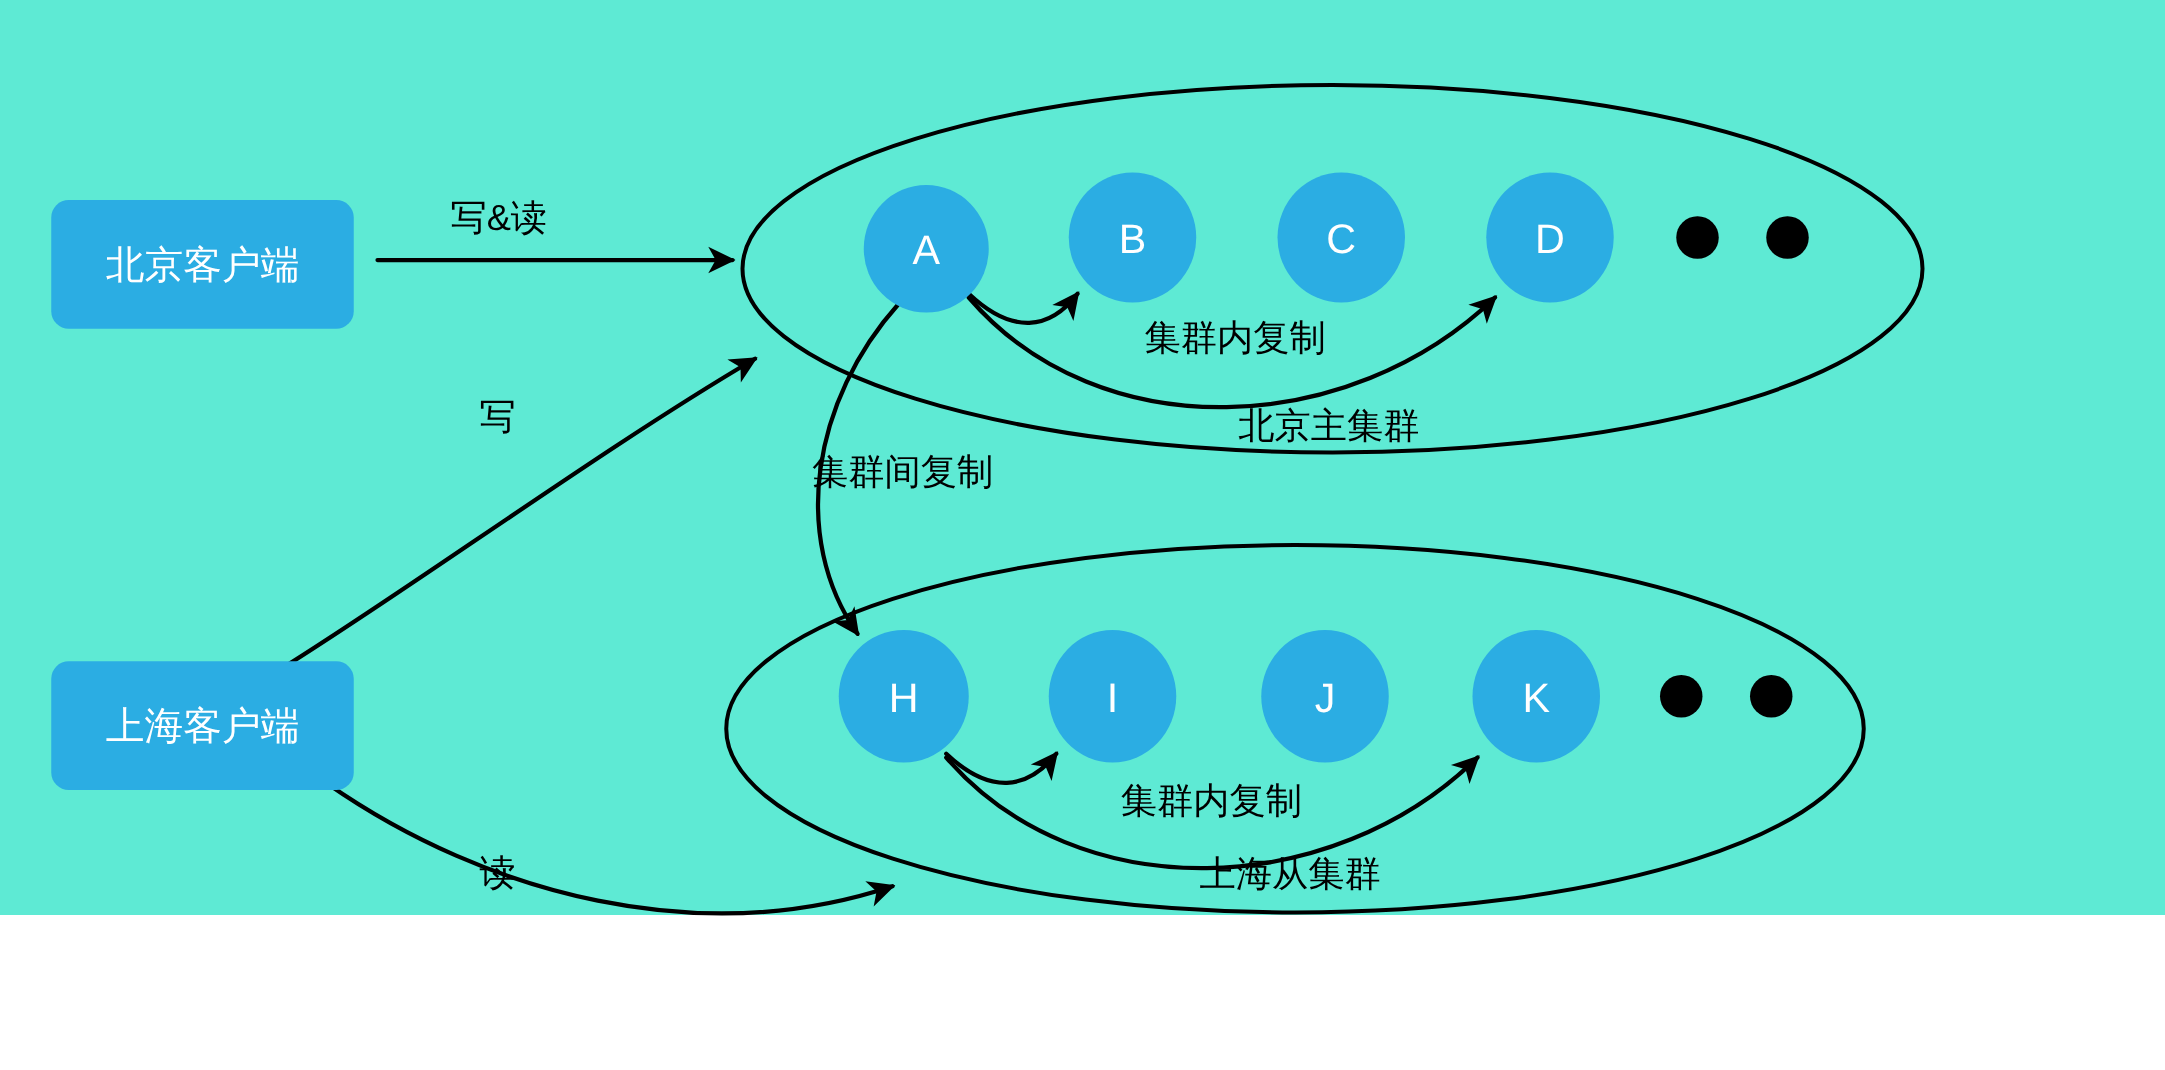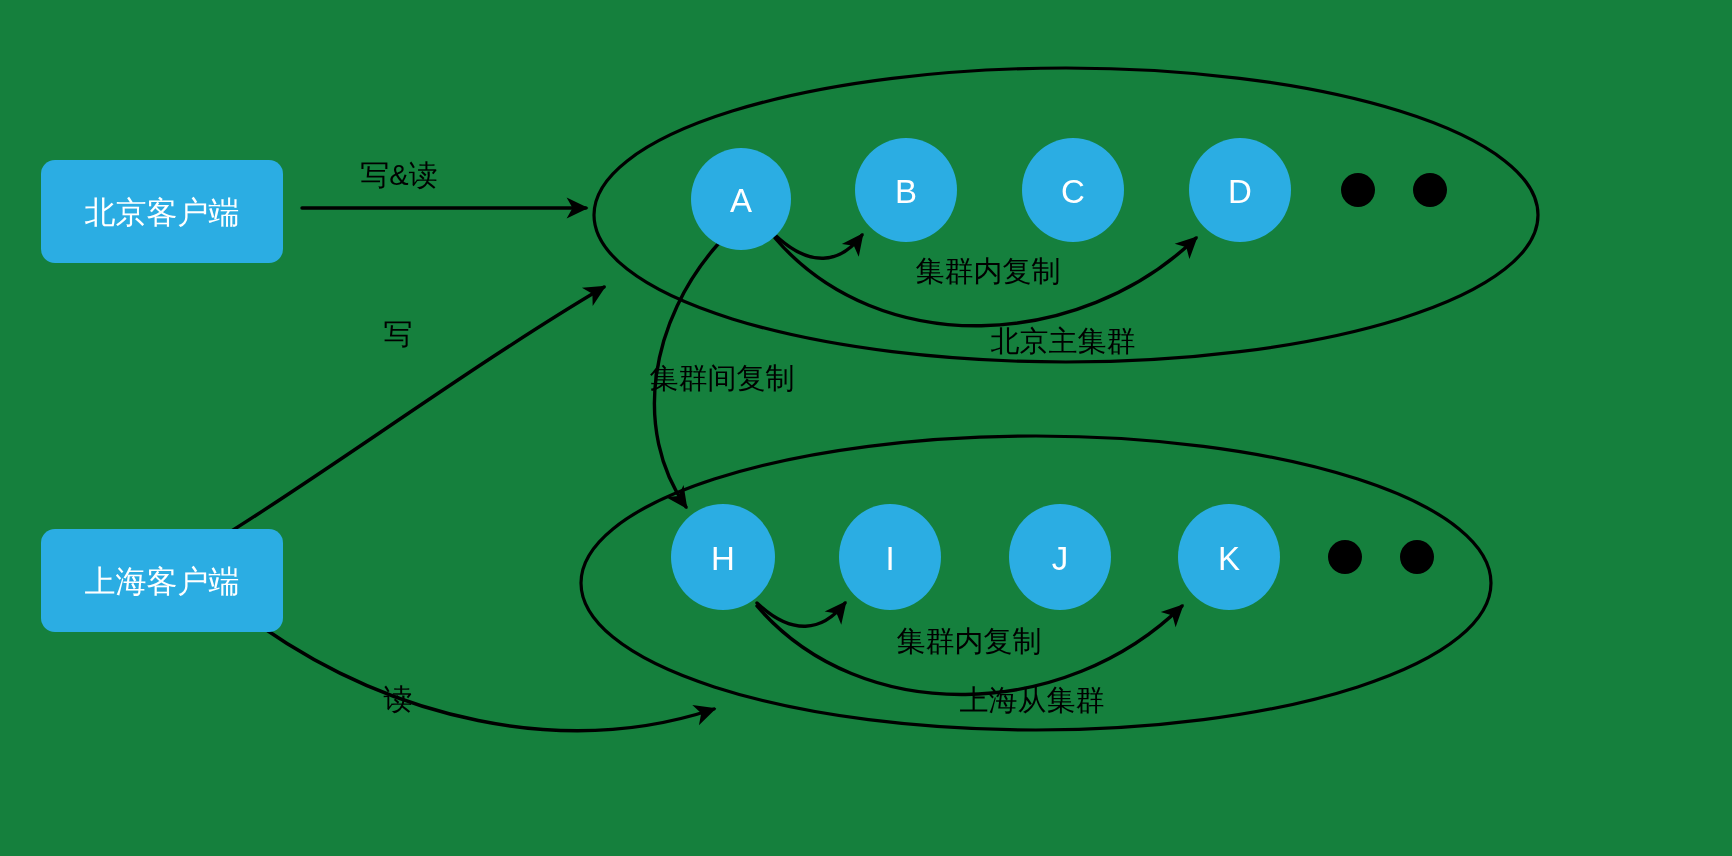--- a/index.html
+++ b/index.html
@@ -9,22 +9,22 @@
   }
   body {
     width: 1732px;
     height: 856px;
     overflow: hidden;
     font-family: "Liberation Sans", "DejaVu Sans", sans-serif;
   }
   #diagram-root {
     position: relative;
     width: 1732px;
-    height: 856px;
-    background: #15803d;
+    height: 732px;
+    background: #5eead4;
   }
   svg#diagram-canvas {
     display: block;
     width: 1732px;
     height: 856px;
   }
   .cluster-outline {
     fill: none;
     stroke: #000000;
     stroke-width: 3.2;

